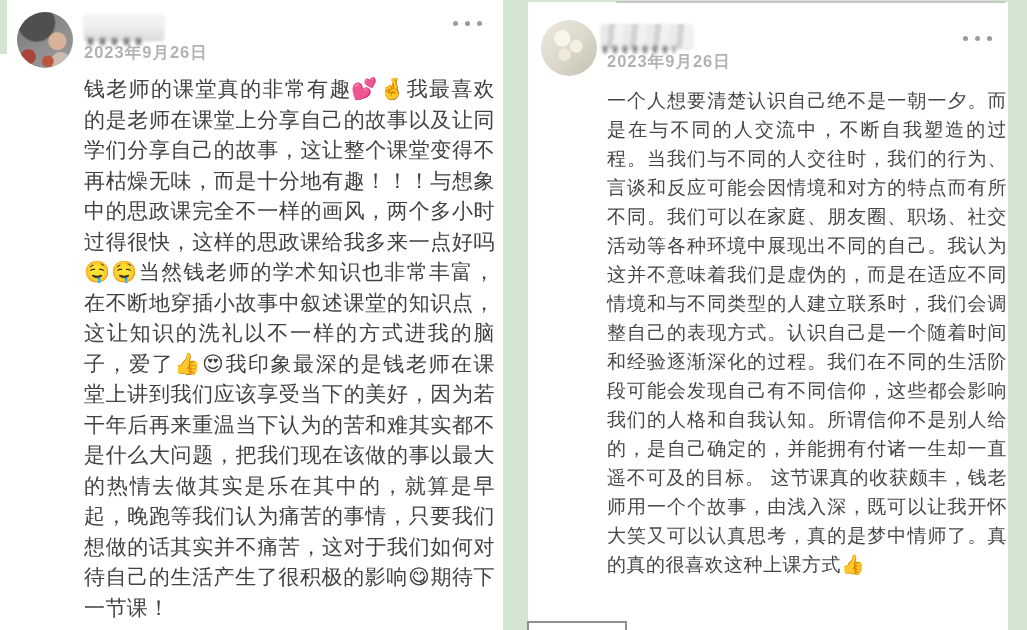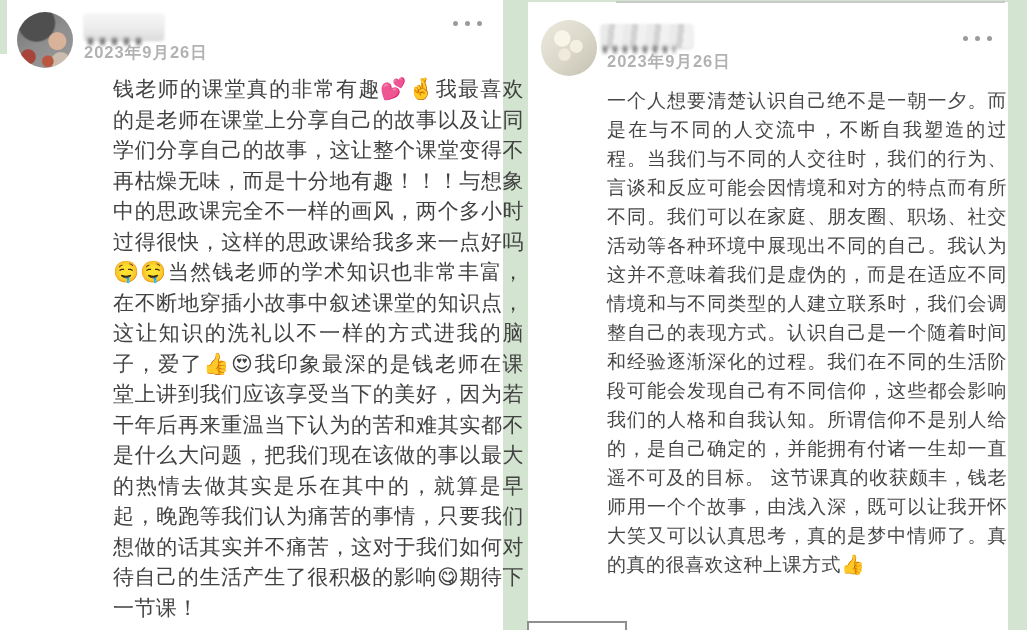--- a/index.html
+++ b/index.html
@@ -67,21 +67,21 @@
   #menu-left{left:449px;top:17px;}
   #menu-right{left:959px;top:32px;}
   .dot{width:5px;height:5px;border-radius:50%;background:#9b9b9b;}
 
   .content{
     position:absolute;z-index:2;margin:0;
     color:#424242;text-align:justify;word-break:break-all;
   }
   #content-left{
     left:84px;top:74px;width:411px;
-    font-size:21px;line-height:30.5px;letter-spacing:0.4px;margin-left:29px;
+    font-size:21px;line-height:30.5px;letter-spacing:0.4px;
   }
   #content-right{
     left:607px;top:86px;width:400px;
     font-size:19px;line-height:29px;letter-spacing:0.5px;color:#474747;
   }
 
   .top-divider{position:absolute;left:616px;top:1px;width:389px;height:2px;background:#c9c9c9;z-index:6;}
   .cutoff-box{
     position:absolute;left:527px;top:621px;width:100px;height:14px;
     background:#ffffff;border:2px solid #8f8f8f;z-index:7;box-sizing:border-box;

